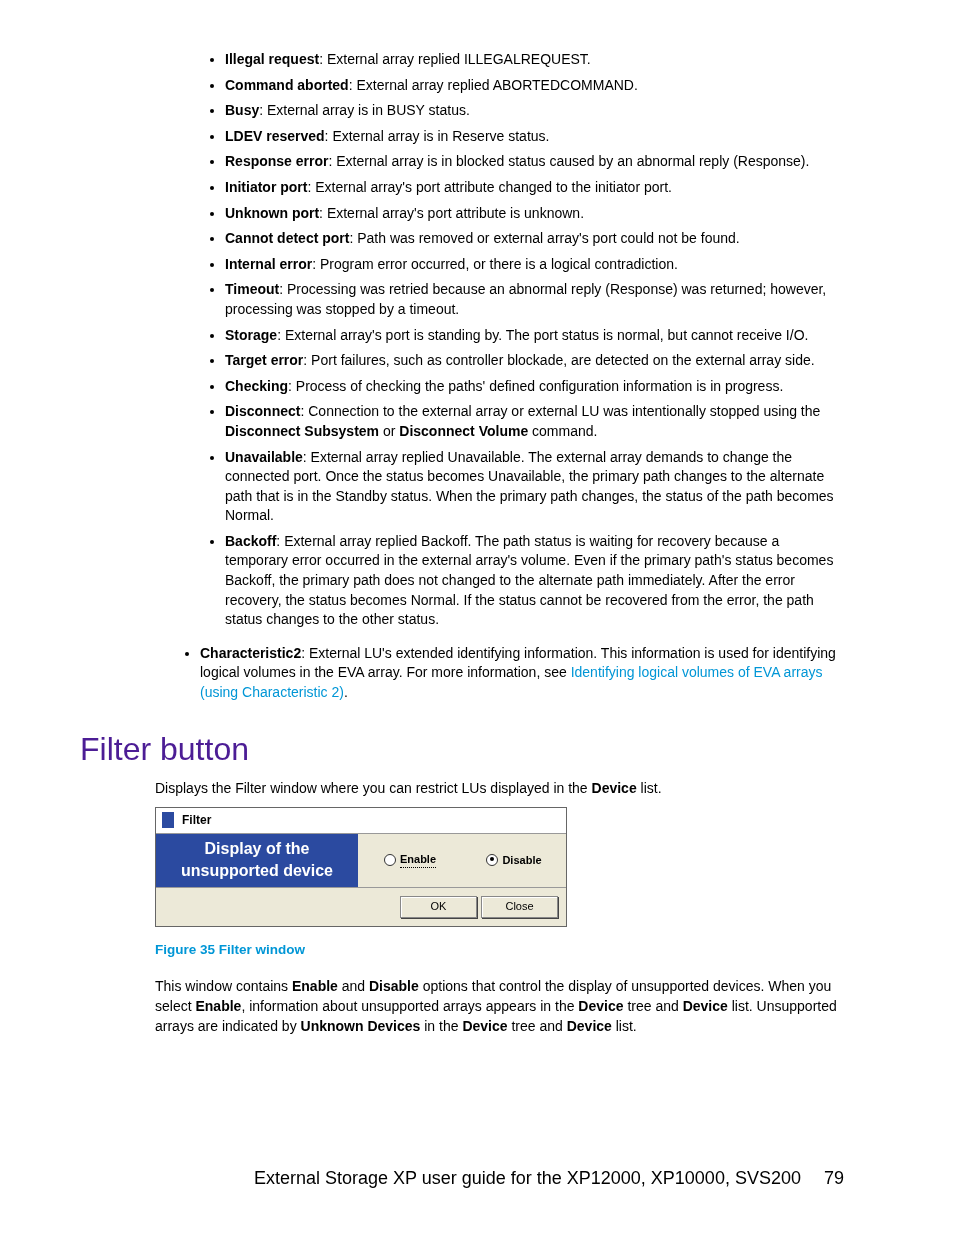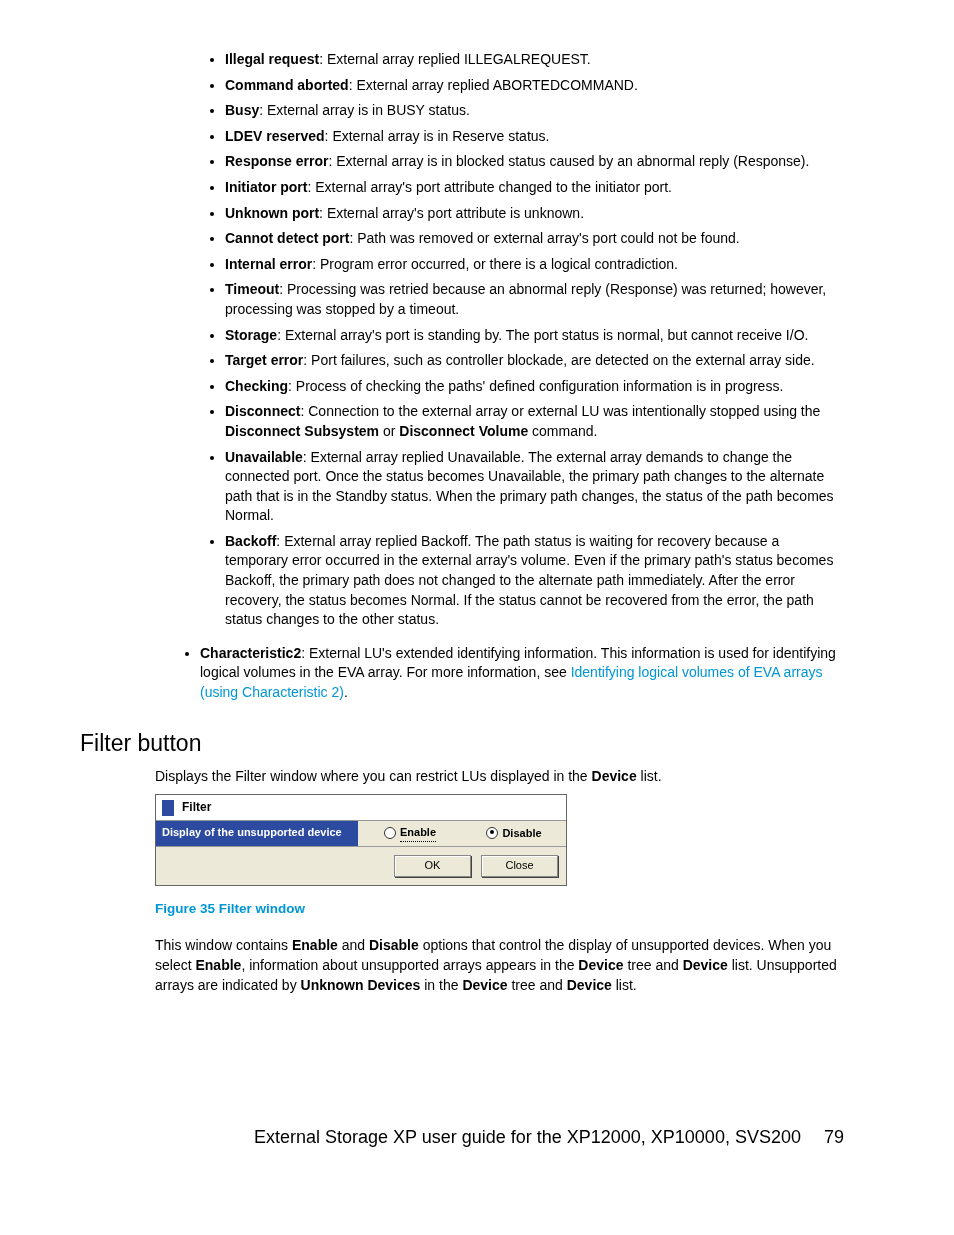--- a/index.html
+++ b/index.html
@@ -23,22 +23,22 @@
     padding-left: 145px;
     margin: 0 30px 14px 0;
   }
   li {
     margin-bottom: 6px;
   }
   .bold { font-weight: bold; }
   h2.section-title {
     font-family: Arial, Helvetica, sans-serif;
     font-weight: normal;
-    color: #000000;
-    font-size: 23px;
+    color: #4c1d95;
+    font-size: 32px;
     margin: 24px 0 0 0;
   }
   .body-block {
     margin-left: 75px;
     margin-right: 30px;
   }
   .body-block p { margin: 8px 0; }
   .link { color: #0096d6; }
   .fig-caption {
     color: #0096d6;
@@ -80,42 +80,43 @@
     display: flex;
     align-items: stretch;
     border-top: 1px solid #999;
   }
   .fw-label {
     background: #2b4aa0;
     color: #fff;
     font-weight: bold;
     padding: 4px 6px;
     flex: 0 0 190px;
-    font-size: 11px;
+    font-size: 16px;
+    text-align: center;
   }
   .fw-options {
     flex: 1;
     display: flex;
     align-items: center;
     background: #ece9d8;
   }
   .fw-opt {
     flex: 1;
     display: flex;
     align-items: center;
     gap: 4px;
     padding: 4px 6px;
     font-weight: bold;
     font-size: 11px;
     justify-content: center;
   }
   .fw-buttons {
     display: flex;
     justify-content: flex-end;
-    gap: 10px;
+    gap: 4px;
     padding: 8px;
     border-top: 1px solid #999;
   }
   .fw-btn {
     width: 75px;
     height: 20px;
     font-size: 11px;
     background: #ece9d8;
     border: 1px solid #888;
     box-shadow: inset 1px 1px 0 #fff, 1px 1px 0 #444;

